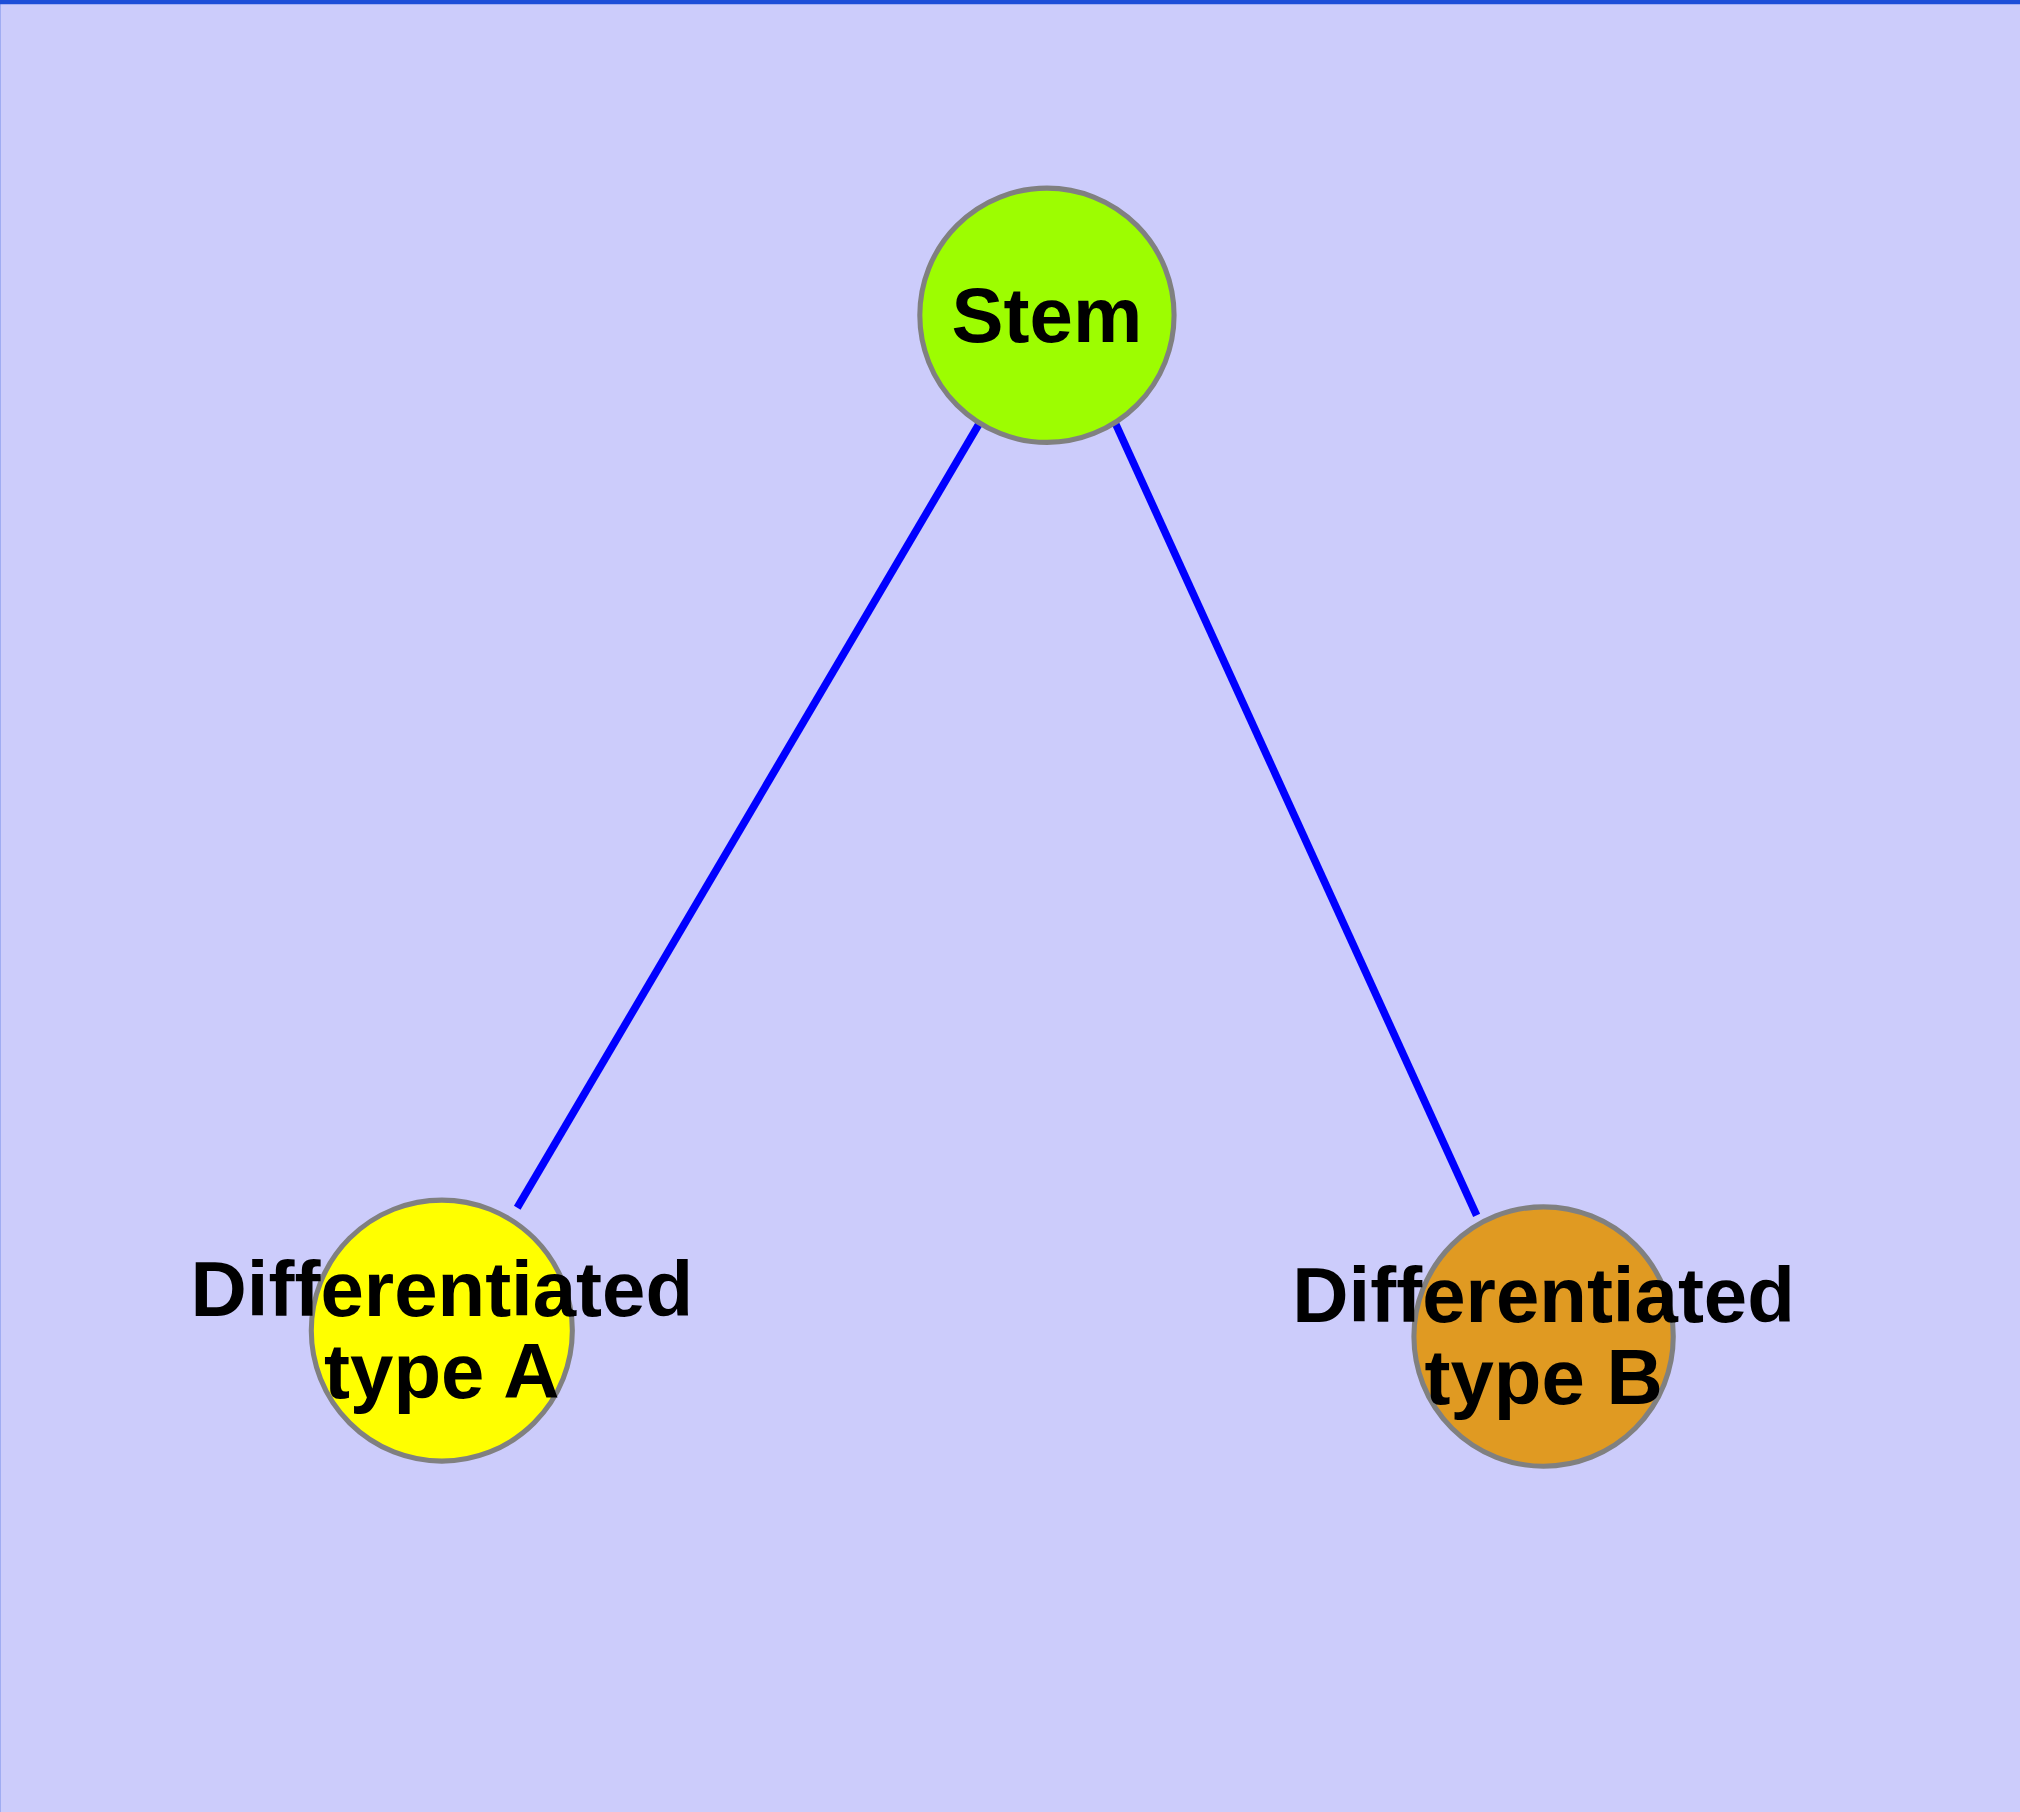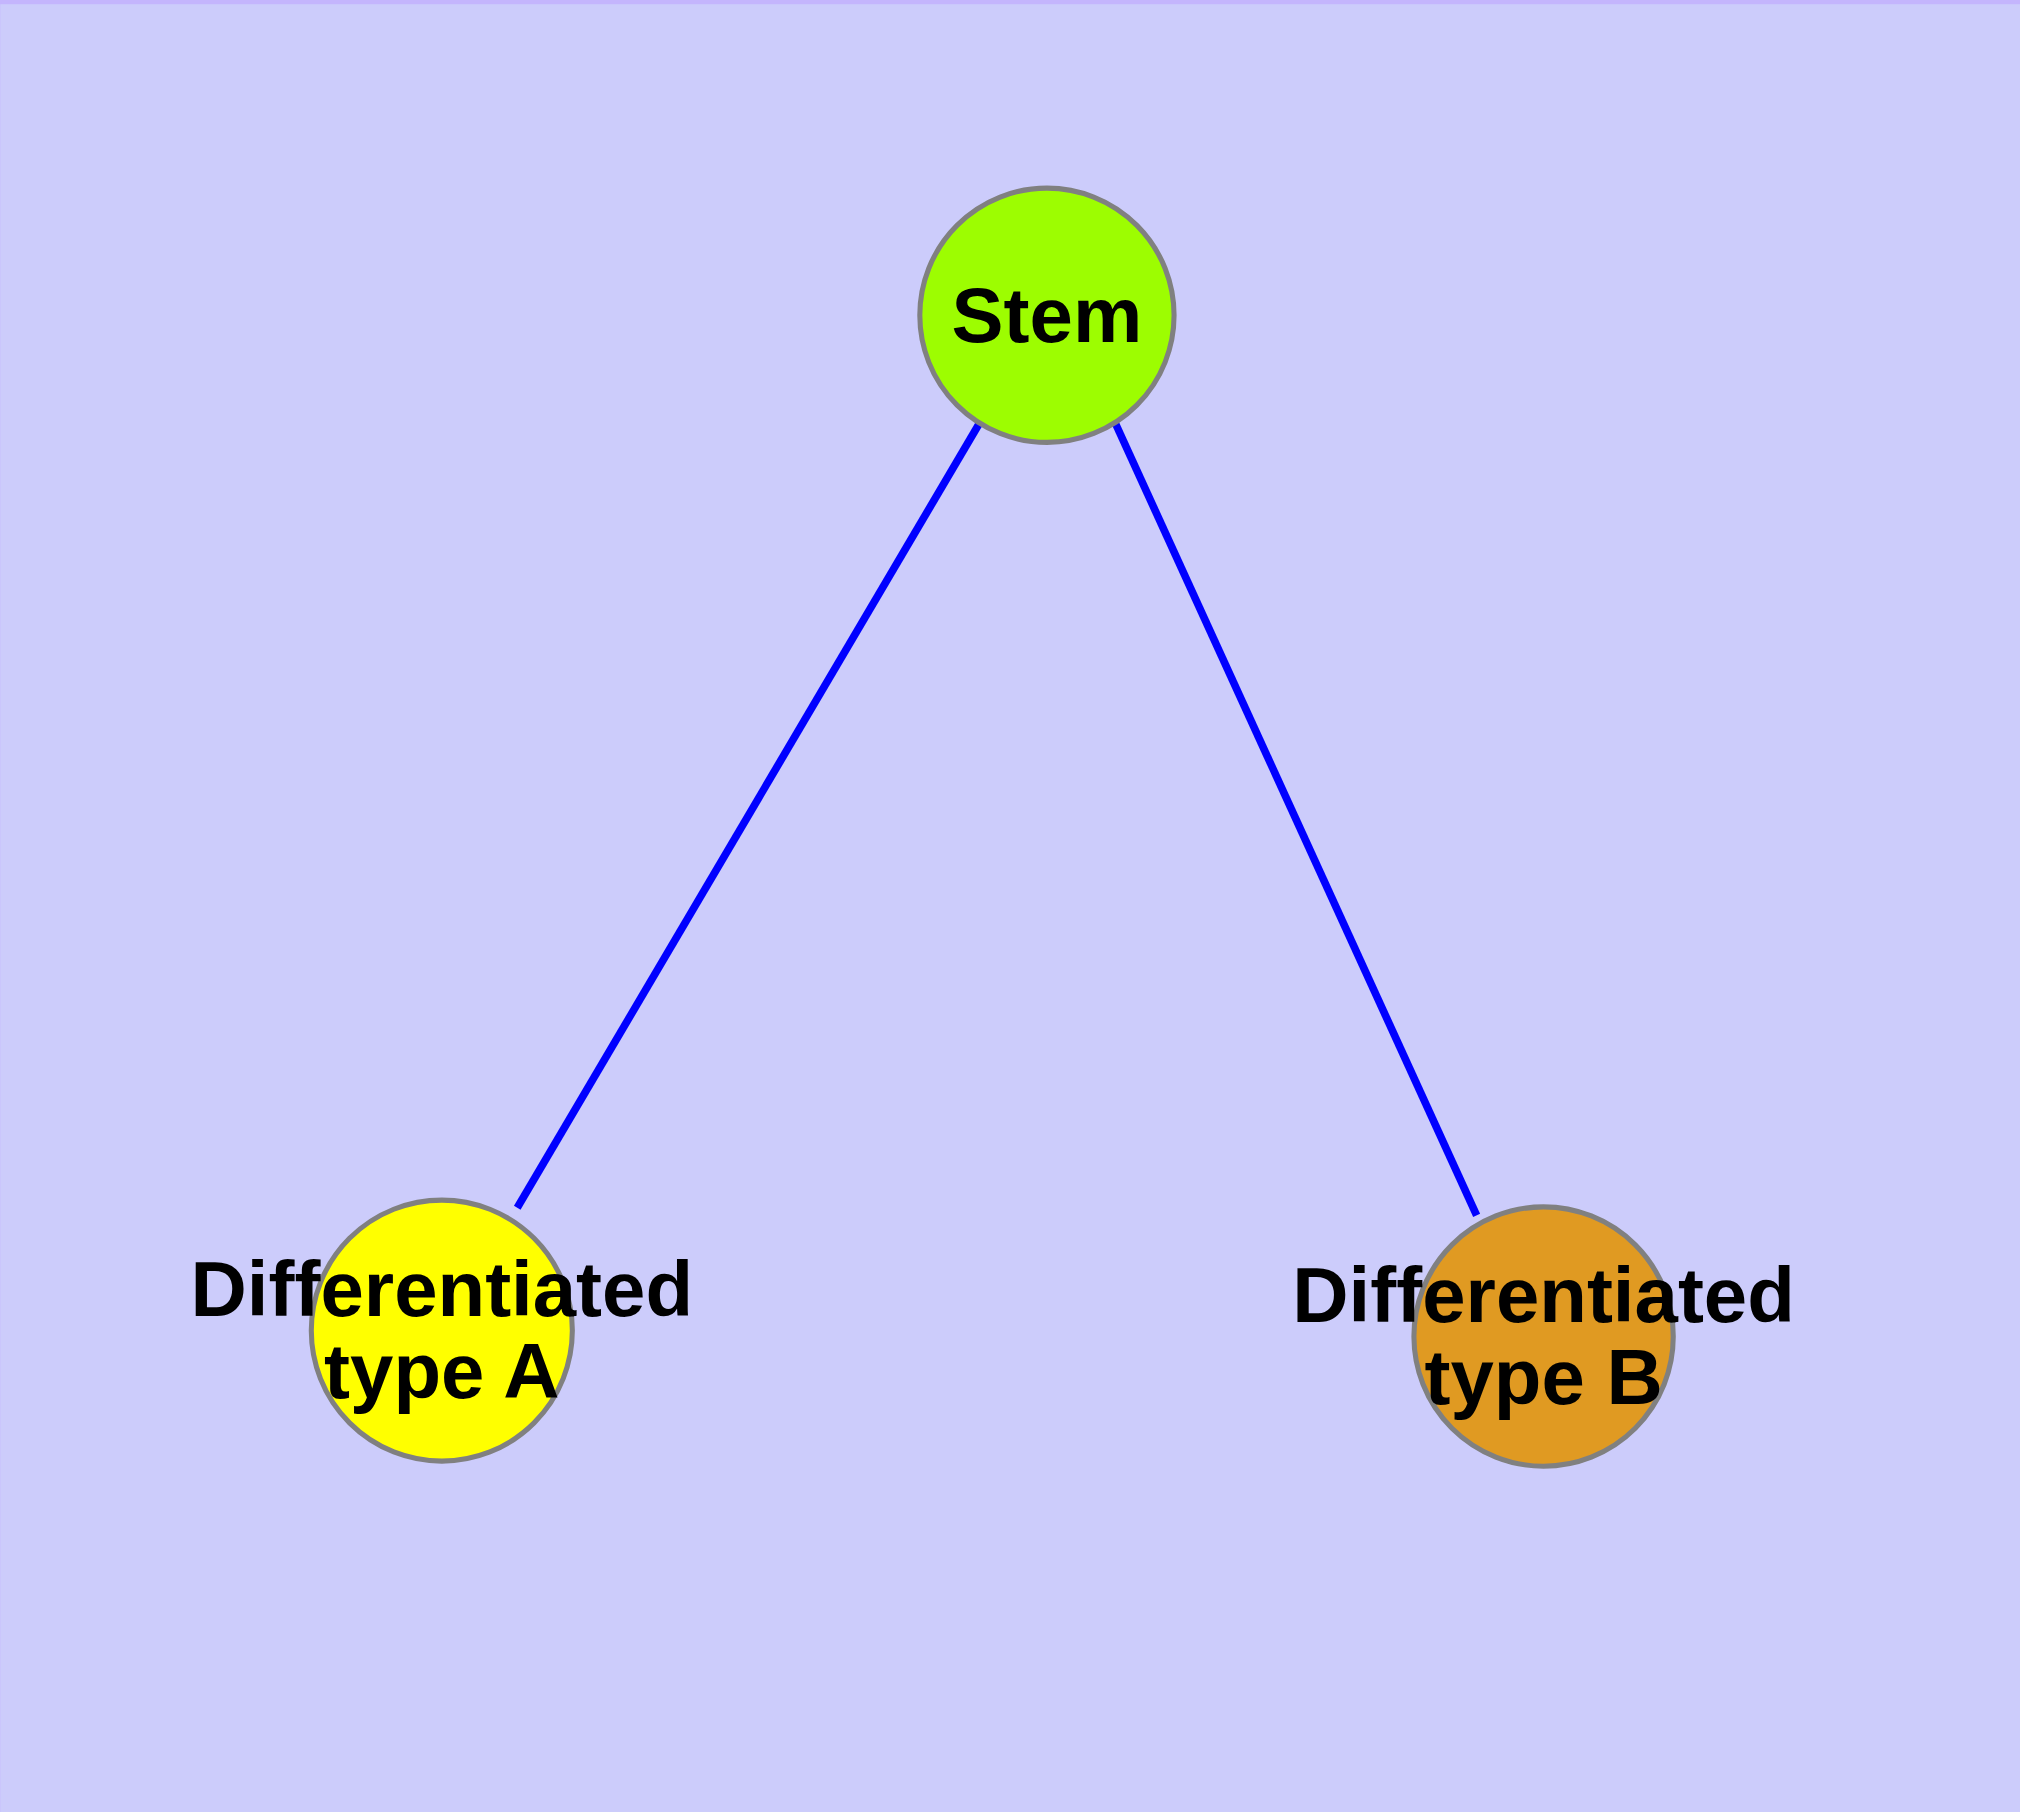--- a/index.html
+++ b/index.html
@@ -28,21 +28,21 @@
     font-family: "Liberation Sans", "DejaVu Sans", sans-serif;
     font-weight: bold;
     fill: #000000;
     text-anchor: middle;
     paint-order: normal;
   }
 </style>
 </head>
 <body>
 
-<div id="canvas" style="width: 2021px; height: 1812px; background: #c4b5fd;">
+<div id="canvas" style="width: 2021px; height: 1812px; background: #1d4ed8;">
   <svg id="graph-svg" viewBox="0 0 2384 2138" xmlns="http://www.w3.org/2000/svg">
 
     <rect id="bg-rect" x="0" y="5" width="2384" height="2133" fill="#ccccfb"></rect>
 
     <g id="edges-layer">
         <line x1="1155" y1="500" x2="610" y2="1425" stroke="#0000ff" stroke-width="9" stroke-linecap="butt"></line>
         <line x1="1316" y1="500" x2="1742" y2="1434" stroke="#0000ff" stroke-width="9" stroke-linecap="butt"></line>
       </g>
     <g id="nodes-layer">
         <circle cx="1235" cy="372" r="150" fill="#9dfd01" stroke="#808080" stroke-width="6"></circle>

